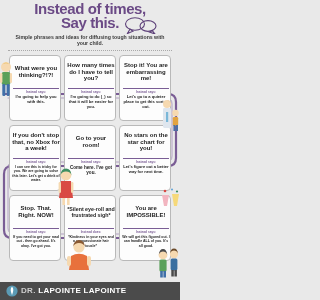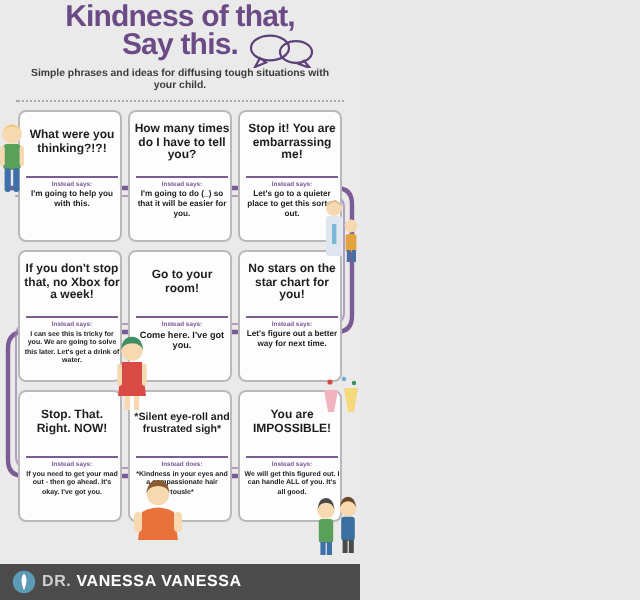--- a/index.html
+++ b/index.html
@@ -84,21 +84,21 @@
 
   .fig{position:absolute;}
 </style>
 </head>
 <body>
 
 <div id="page">
 
   <div class="header">
     <div class="title">
-      <span>Kindness of that,</span>
+      <span>Instead of times,</span>
       <span class="l2">Say this.</span>
     </div>
     <svg class="bubbles" viewBox="0 0 34 18">
       <ellipse cx="11" cy="8" rx="9.5" ry="6.2" fill="none" stroke="#5d4079" stroke-width="1.1"></ellipse>
       <path d="M6 13 L3.5 17.5 L9 15.2 Z" fill="none" stroke="#5d4079" stroke-width="1.1"></path>
       <ellipse cx="24" cy="10" rx="8" ry="5.4" fill="none" stroke="#5d4079" stroke-width="1.1"></ellipse>
       <path d="M28 14.4 L31 18 L25.5 16 Z" fill="none" stroke="#5d4079" stroke-width="1.1"></path>
     </svg>
     <div class="sub">Simple phrases and ideas for diffusing tough situations with your child.</div>
     <div class="dashrule"></div>
@@ -253,17 +253,17 @@
     <rect x="17.4" y="22" width="2.5" height="6.5" fill="#4a4a4a"></rect>
   </svg>
 
   <div class="footer">
     <svg class="flogo" viewBox="0 0 12 12">
       <circle cx="6" cy="6" r="5.6" fill="#5b9bb5"></circle>
       <path d="M6 1.8 Q8.6 4 6 10.2 Q3.4 4 6 1.8Z" fill="#ffffff"></path>
     </svg>
     <div class="fname">
       <span>DR.</span>
-      <b>VANESSA VANESSA</b>
+      <b>LAPOINTE LAPOINTE</b>
     </div>
   </div>
 
 </div>
 
 </body></html>

